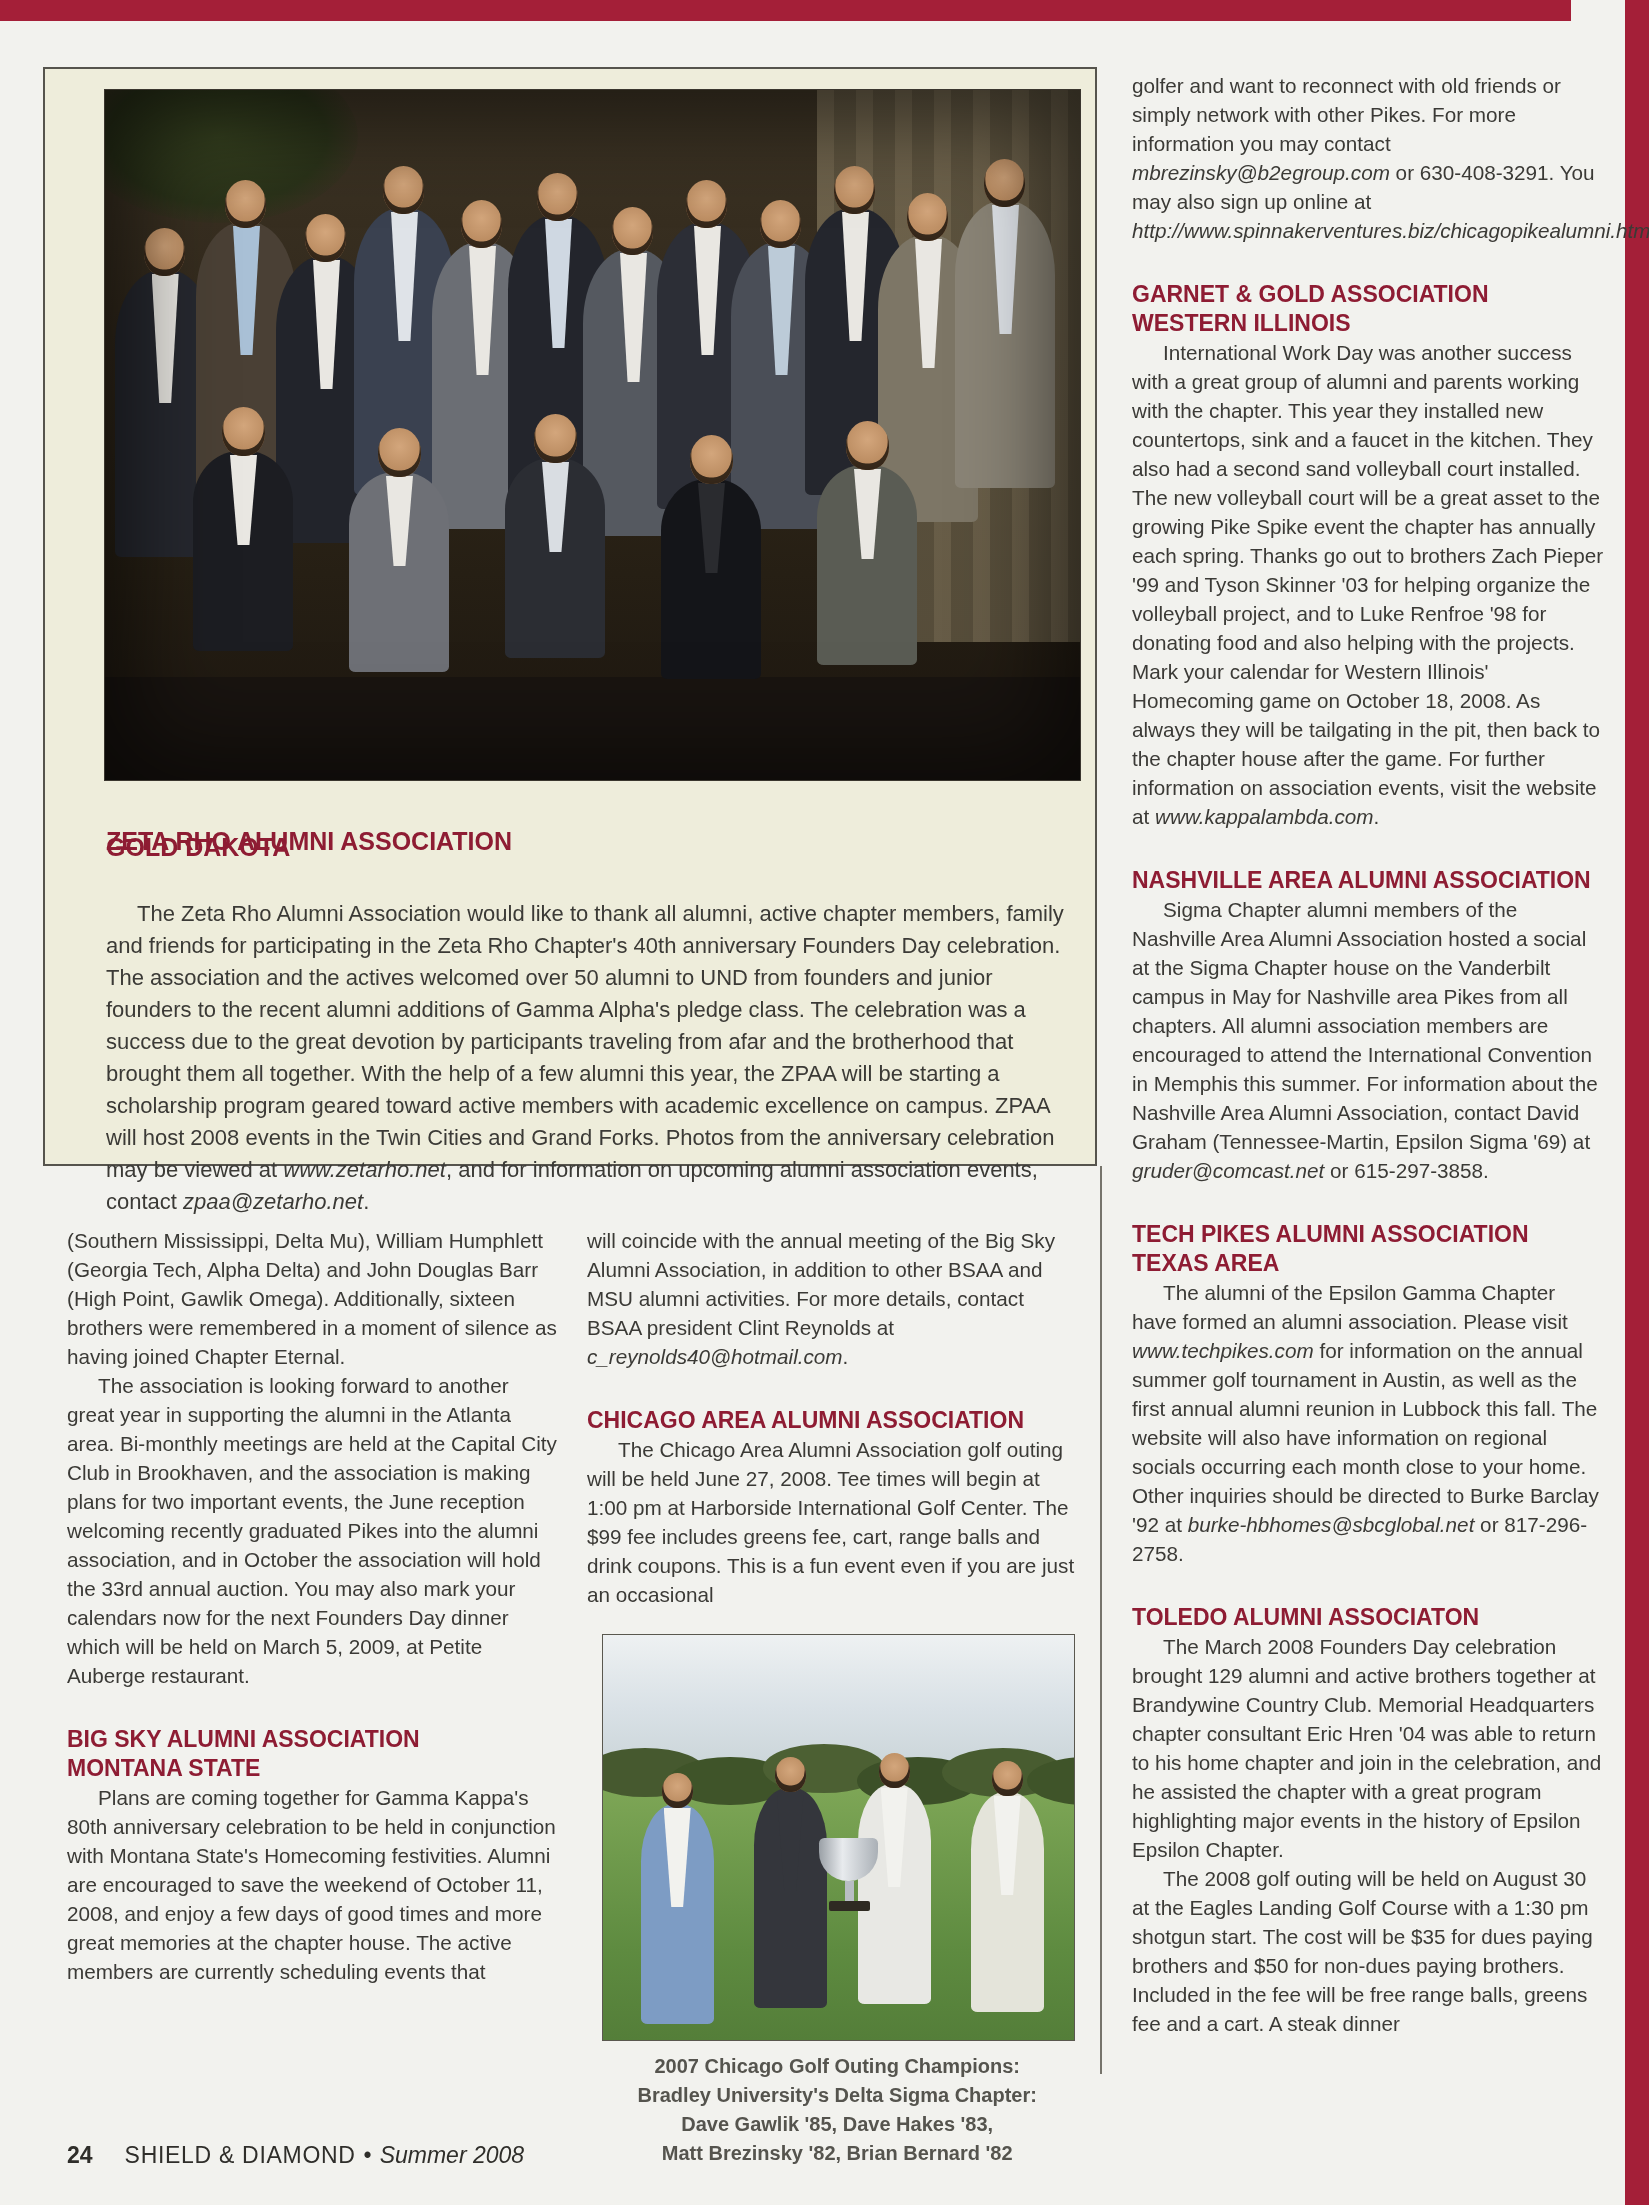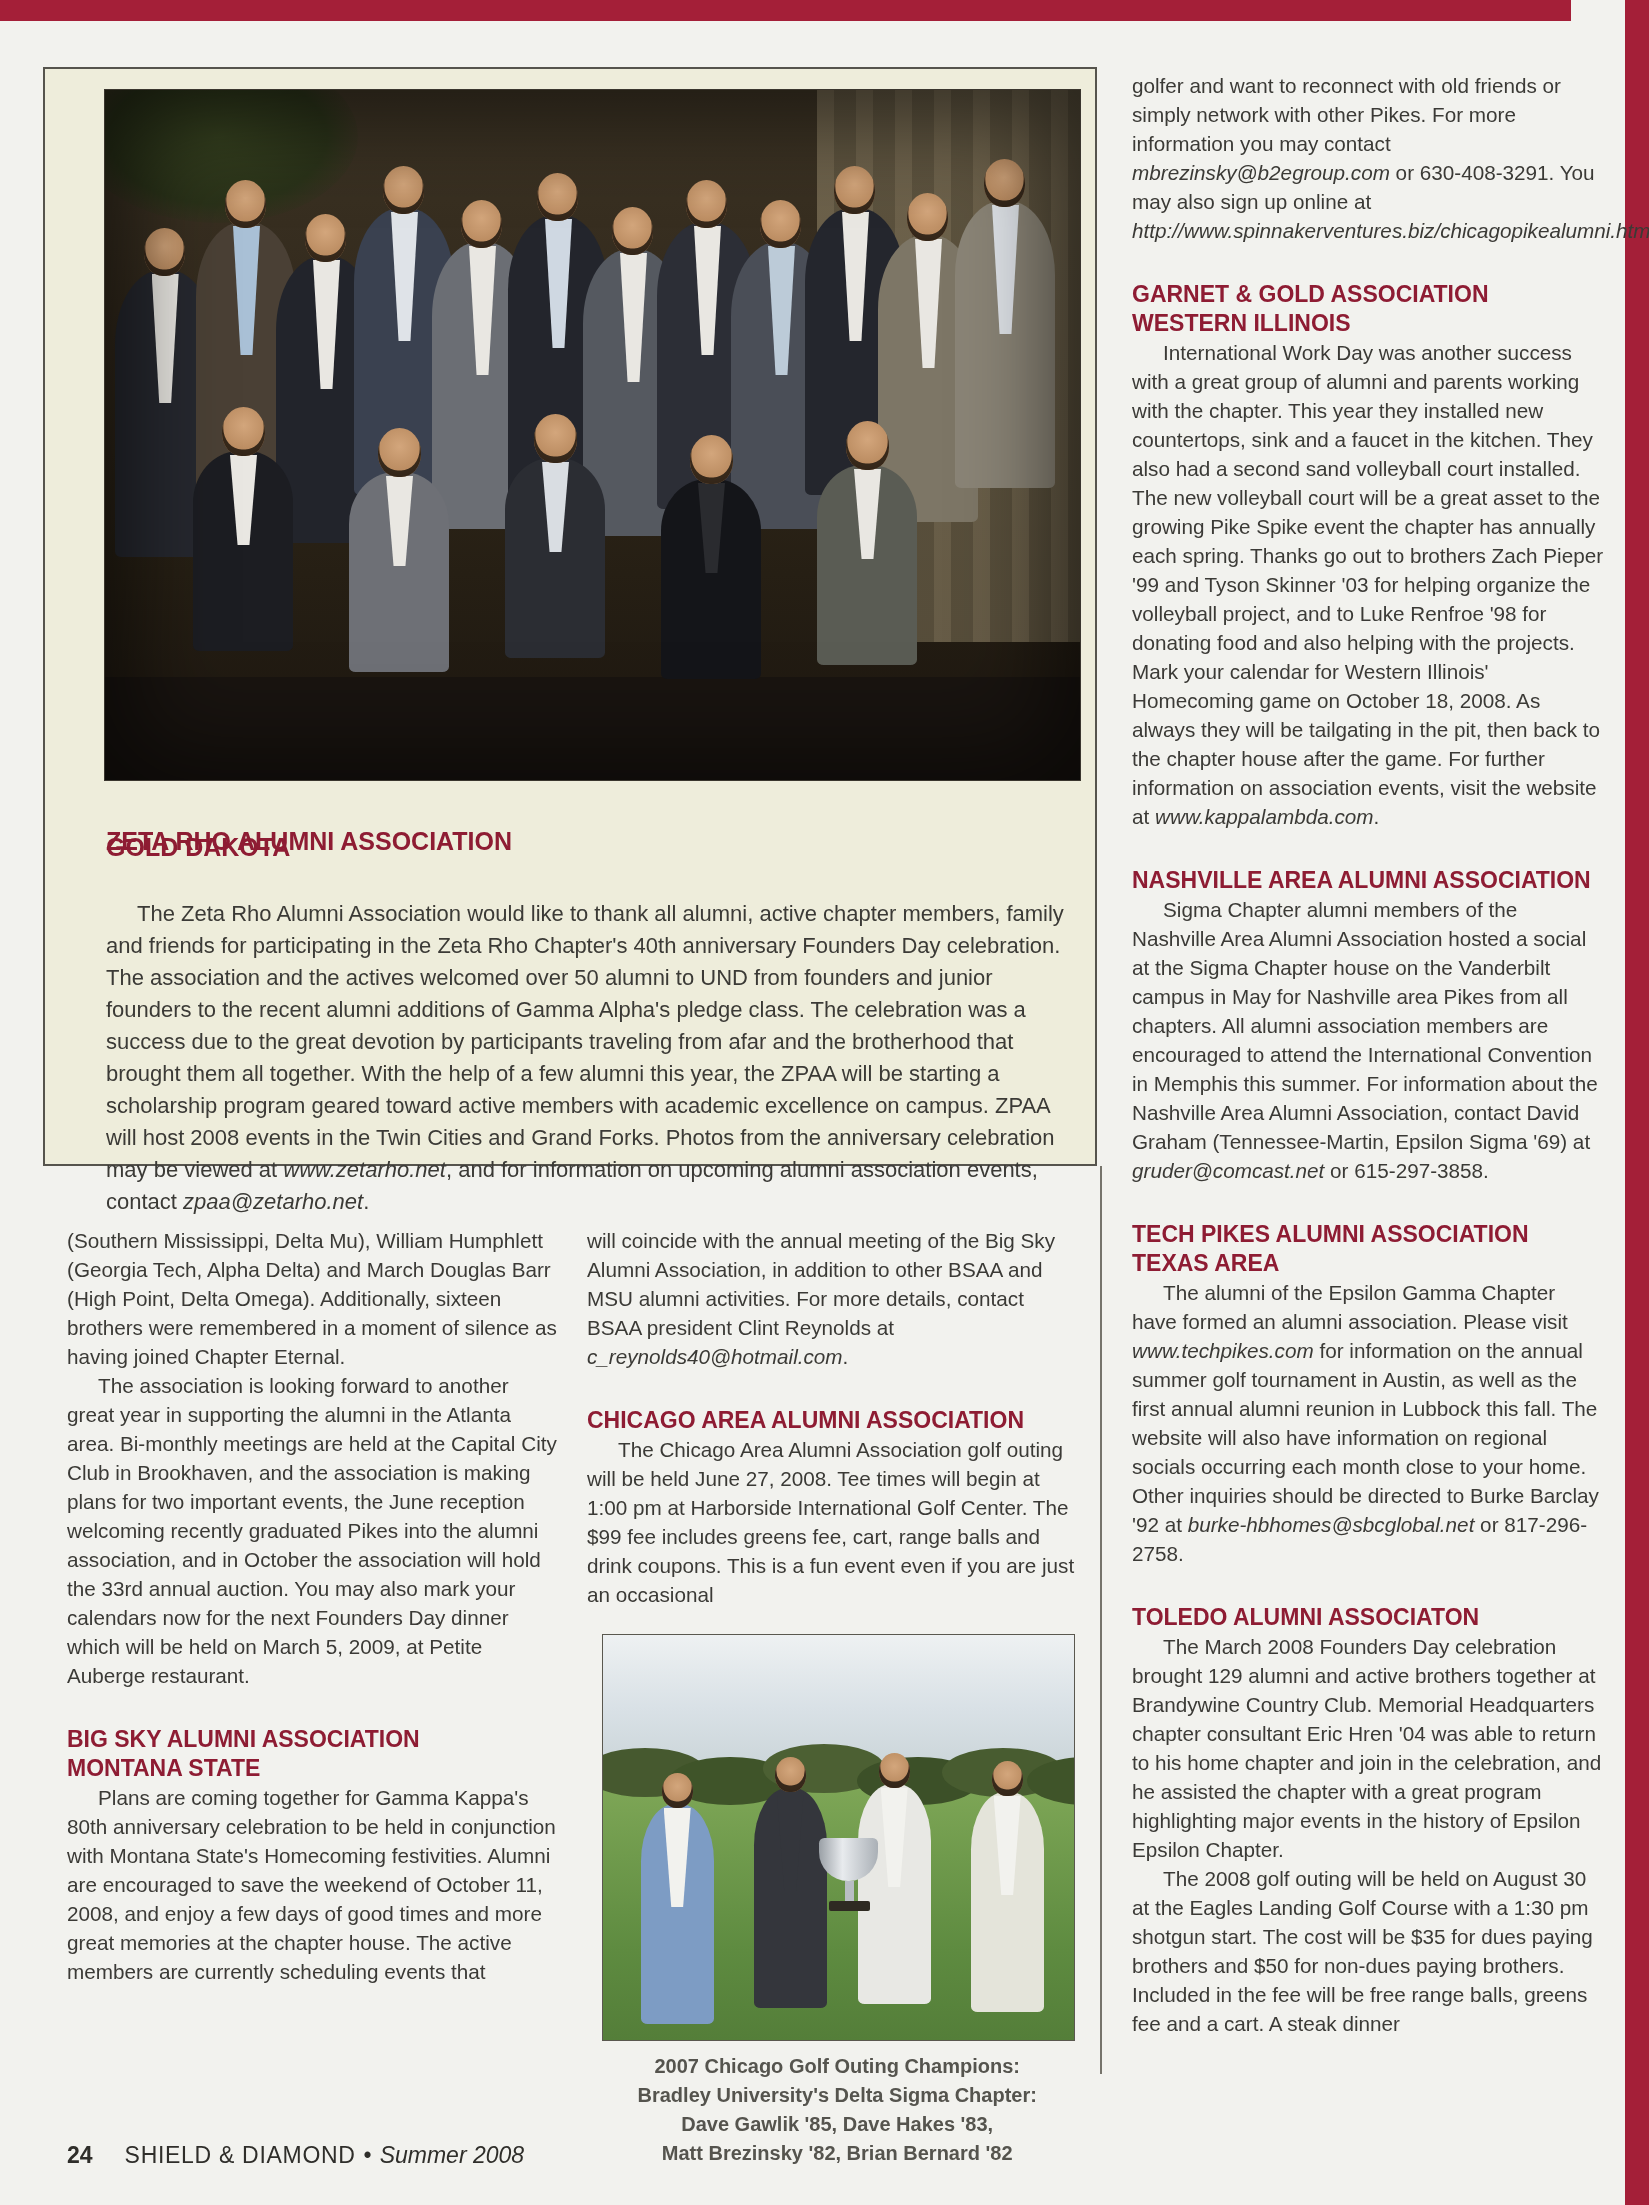--- a/index.html
+++ b/index.html
@@ -155,21 +155,21 @@
       <div class="gp-vig"></div>
     </div>
     <div class="zeta-hd" style="top:732px;margin-top:25px;">ZETA RHO ALUMNI ASSOCIATION</div>
     <div class="zeta-hd" style="top:763px;">GOLD DAKOTA</div>
     <p class="zeta-body indent">The Zeta Rho Alumni Association would like to thank all alumni, active chapter members, family and friends for participating in the Zeta Rho Chapter's 40th anniversary Founders Day celebration. The association and the actives welcomed over 50 alumni to UND from founders and junior founders to the recent alumni additions of Gamma Alpha's pledge class. The celebration was a success due to the great devotion by participants traveling from afar and the brotherhood that brought them all together. With the help of a few alumni this year, the ZPAA will be starting a scholarship program geared toward active members with academic excellence on campus. ZPAA will host 2008 events in the Twin Cities and Grand Forks. Photos from the anniversary celebration may be viewed at <i>www.zetarho.net</i>, and for information on upcoming alumni association events, contact <i>zpaa@zetarho.net</i>.</p>
   </section>
 
   <div class="rule-vert"></div>
 
   <div class="col col-left">
-    <p class="body">(Southern Mississippi, Delta Mu), William Humphlett (Georgia Tech, Alpha Delta) and March Douglas Barr (High Point, Delta Omega). Additionally, sixteen brothers were remembered in a moment of silence as having joined Chapter Eternal.</p>
+    <p class="body">(Southern Mississippi, Delta Mu), William Humphlett (Georgia Tech, Alpha Delta) and John Douglas Barr (High Point, Gawlik Omega). Additionally, sixteen brothers were remembered in a moment of silence as having joined Chapter Eternal.</p>
     <p class="body indent">The association is looking forward to another great year in supporting the alumni in the Atlanta area. Bi-monthly meetings are held at the Capital City Club in Brookhaven, and the association is making plans for two important events, the June reception welcoming recently graduated Pikes into the alumni association, and in October the association will hold the 33rd annual auction. You may also mark your calendars now for the next Founders Day dinner which will be held on March 5, 2009, at Petite Auberge restaurant.</p>
     <div class="hd mt">BIG SKY ALUMNI ASSOCIATION</div>
     <div class="hd">MONTANA STATE</div>
     <p class="body indent after-hd">Plans are coming together for Gamma Kappa's 80th anniversary celebration to be held in conjunction with Montana State's Homecoming festivities. Alumni are encouraged to save the weekend of October 11, 2008, and enjoy a few days of good times and more great memories at the chapter house. The active members are currently scheduling events that</p>
   </div>
 
   <div class="col col-mid">
     <p class="body">will coincide with the annual meeting of the Big Sky Alumni Association, in addition to other BSAA and MSU alumni activities. For more details, contact BSAA president Clint Reynolds at <i>c_reynolds40@hotmail.com</i>.</p>
     <div class="hd mt">CHICAGO AREA ALUMNI ASSOCIATION</div>
     <p class="body indent after-hd">The Chicago Area Alumni Association golf outing will be held June 27, 2008. Tee times will begin at 1:00 pm at Harborside International Golf Center. The $99 fee includes greens fee, cart, range balls and drink coupons. This is a fun event even if you are just an occasional</p>

